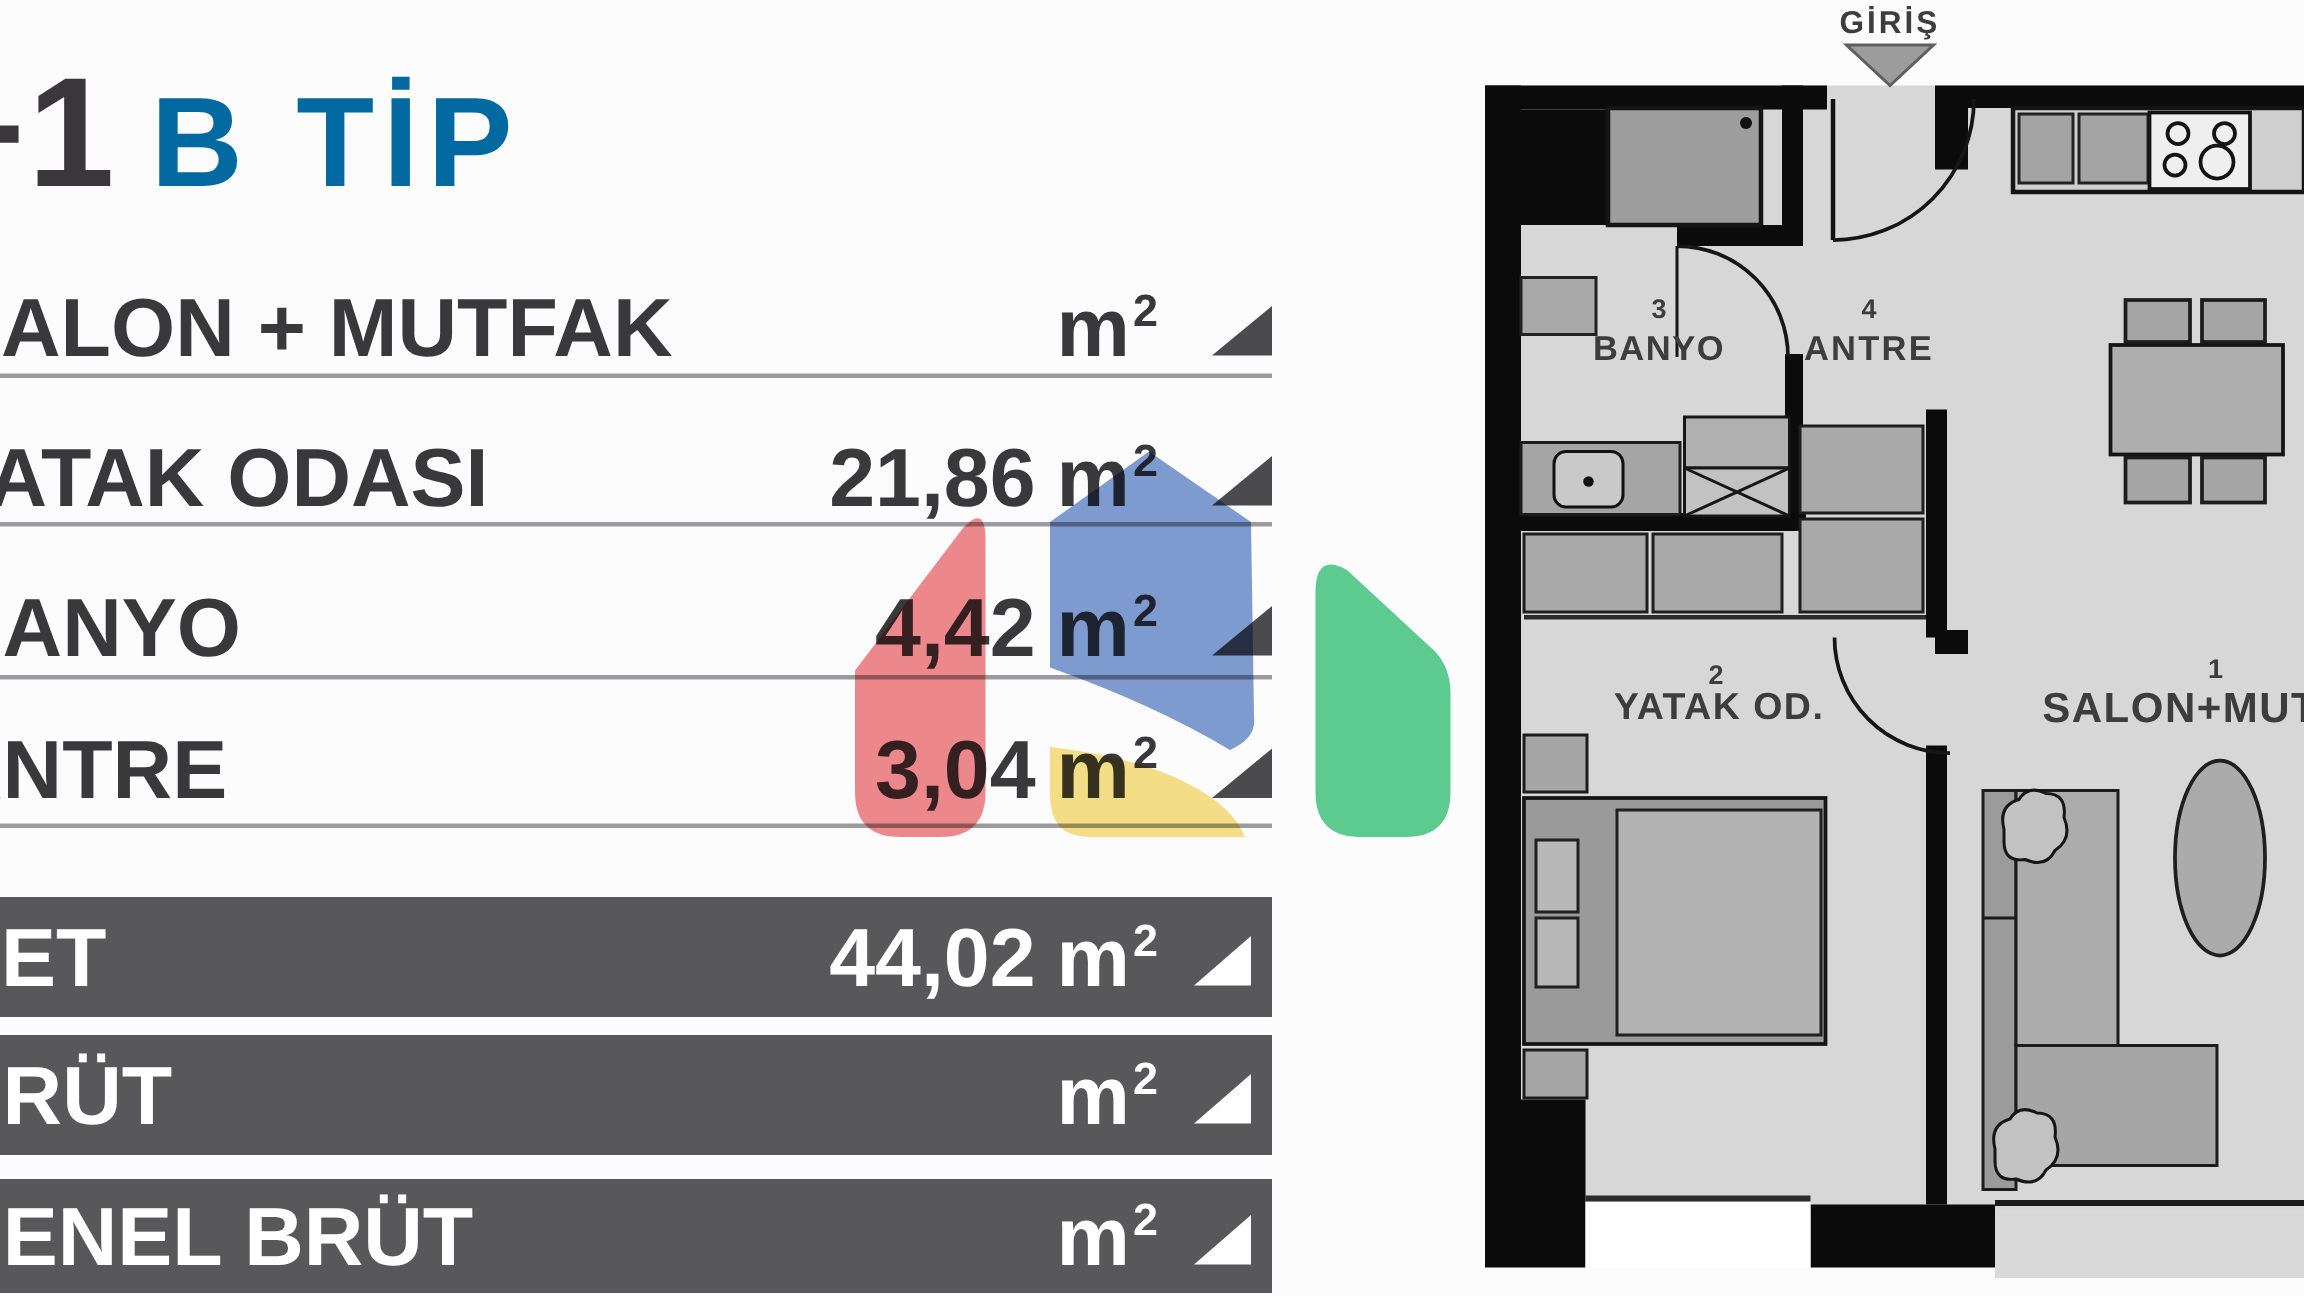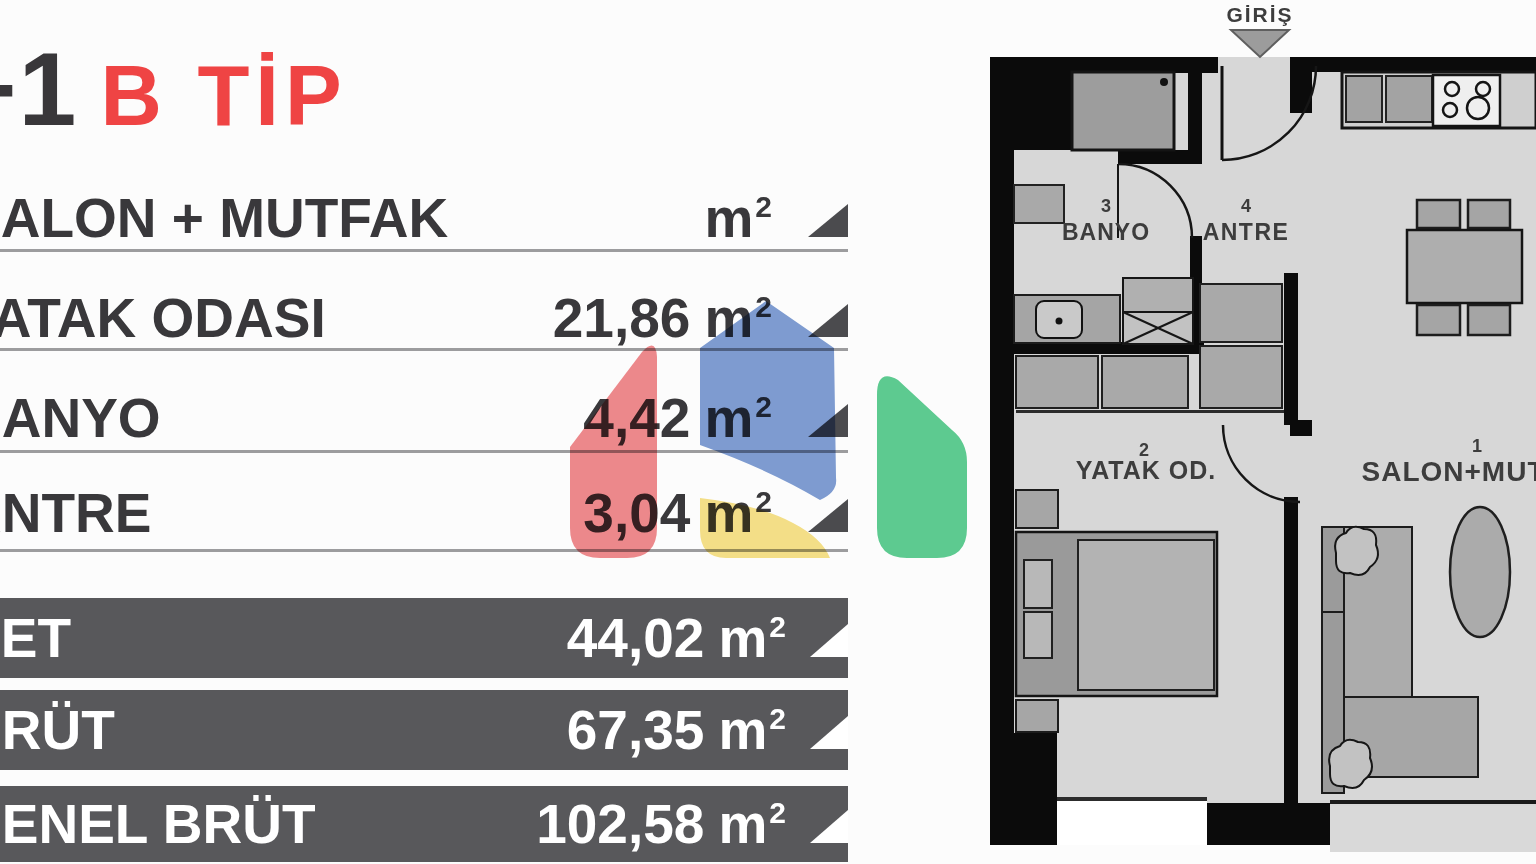--- a/index.html
+++ b/index.html
@@ -6,21 +6,21 @@
   .page{
     position:relative;width:1536px;height:864px;overflow:hidden;
     background:#fcfcfc;font-family:"Liberation Sans","DejaVu Sans",sans-serif;
   }
   
   .title{
     position:absolute;top:30px;left:-104px;display:flex;align-items:baseline;
     white-space:nowrap;font-weight:bold;
   }
   .title .t-dark{font-size:104px;color:#39373a;letter-spacing:2px;}
-  .title .t-light{font-size:85px;color:#ef4444;margin-left:22px;letter-spacing:6px;}
+  .title .t-light{font-size:85px;color:#0369a1;margin-left:22px;letter-spacing:6px;}
 
   .room-row{
     position:absolute;left:0;width:848px;height:62px;line-height:62px;
     font-size:55px;font-weight:bold;color:#39383b;white-space:nowrap;
   }
   .room-label{position:absolute;top:0;}
   .room-value{position:absolute;top:0;right:0;display:flex;align-items:baseline;}
   .rv-unit{margin-left:14px;}
   .exp{font-size:30px;position:relative;top:-20px;margin-left:2px;}
   .tri{
@@ -28,21 +28,21 @@
     border-left:40px solid transparent;border-bottom:33px solid #4b4b4e;
     margin-left:36px;
   }
   .sep{position:absolute;left:0;width:848px;height:3px;background:#9c9c9e;}
 
   .total-bar{
     position:absolute;left:-50px;width:898px;background:#58585b;
     display:flex;align-items:center;color:#ffffff;font-weight:bold;
     font-size:55px;white-space:nowrap;
   }
-  .tb-value{margin-left:auto;display:flex;align-items:baseline;}
+  .tb-value{margin-left:auto;display:flex;align-items:baseline;margin-right:14px;}
   .tri-w{
     display:inline-block;width:0;height:0;
     border-left:38px solid transparent;border-bottom:33px solid #ffffff;
     margin-left:24px;
   }
 
   
   .watermark{position:absolute;left:0;top:0;mix-blend-mode:multiply;pointer-events:none;z-index:5;}
   .plan{position:absolute;left:0;top:0;z-index:2;}
   .plan text{font-family:"Liberation Sans","DejaVu Sans",sans-serif;font-weight:bold;fill:#3d3d3d;}
@@ -101,30 +101,28 @@
     <span class="tb-value">
       <span>44,02</span>
       <span class="rv-unit"><span>m</span><span class="exp">2</span></span>
       <span class="tri-w"></span>
     </span>
   </div>
 
   <div class="total-bar" style="top:690px;height:80px">
     <span style="margin-left:12px">BRÜT</span>
     <span class="tb-value">
-      <span>67,35</span>
       <span class="rv-unit"><span>m</span><span class="exp">2</span></span>
       <span class="tri-w"></span>
     </span>
   </div>
 
   <div class="total-bar" style="top:786px;height:76px">
     <span style="margin-left:9px">GENEL BRÜT</span>
     <span class="tb-value">
-      <span>102,58</span>
       <span class="rv-unit"><span>m</span><span class="exp">2</span></span>
       <span class="tri-w"></span>
     </span>
   </div>
 
   <svg class="plan" width="1536" height="864" viewBox="0 0 1536 864">
 
     <rect x="1014" y="57" width="522" height="749" fill="#d7d7d7"></rect>
     <rect x="1330" y="806" width="206" height="46" fill="#d9d9d9"></rect>
     <rect x="1330" y="800" width="206" height="4" fill="#1a1a1a"></rect>

